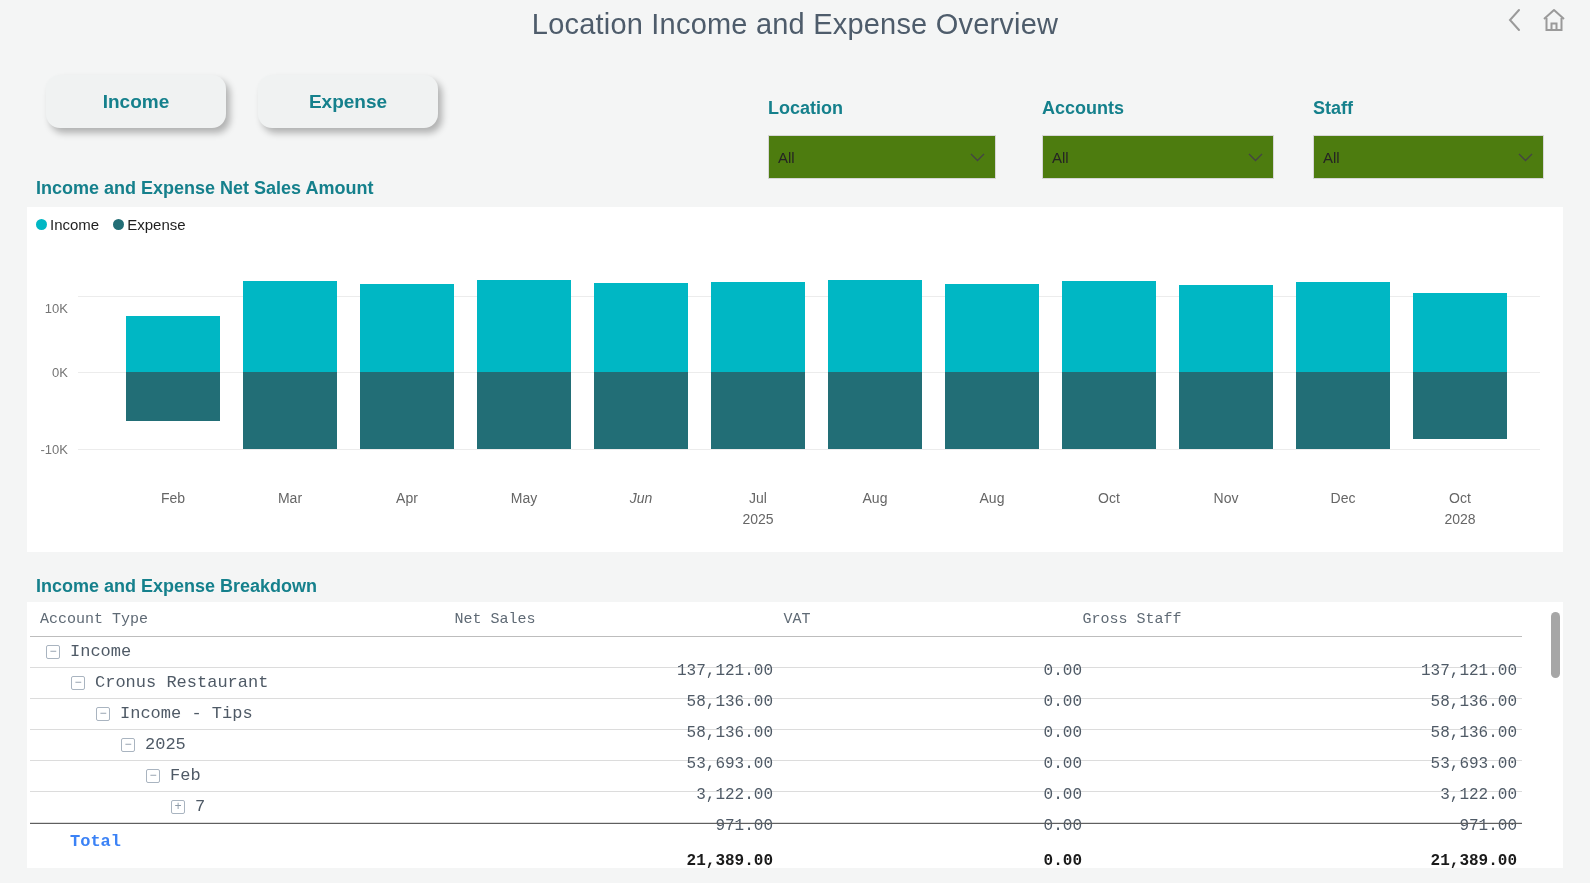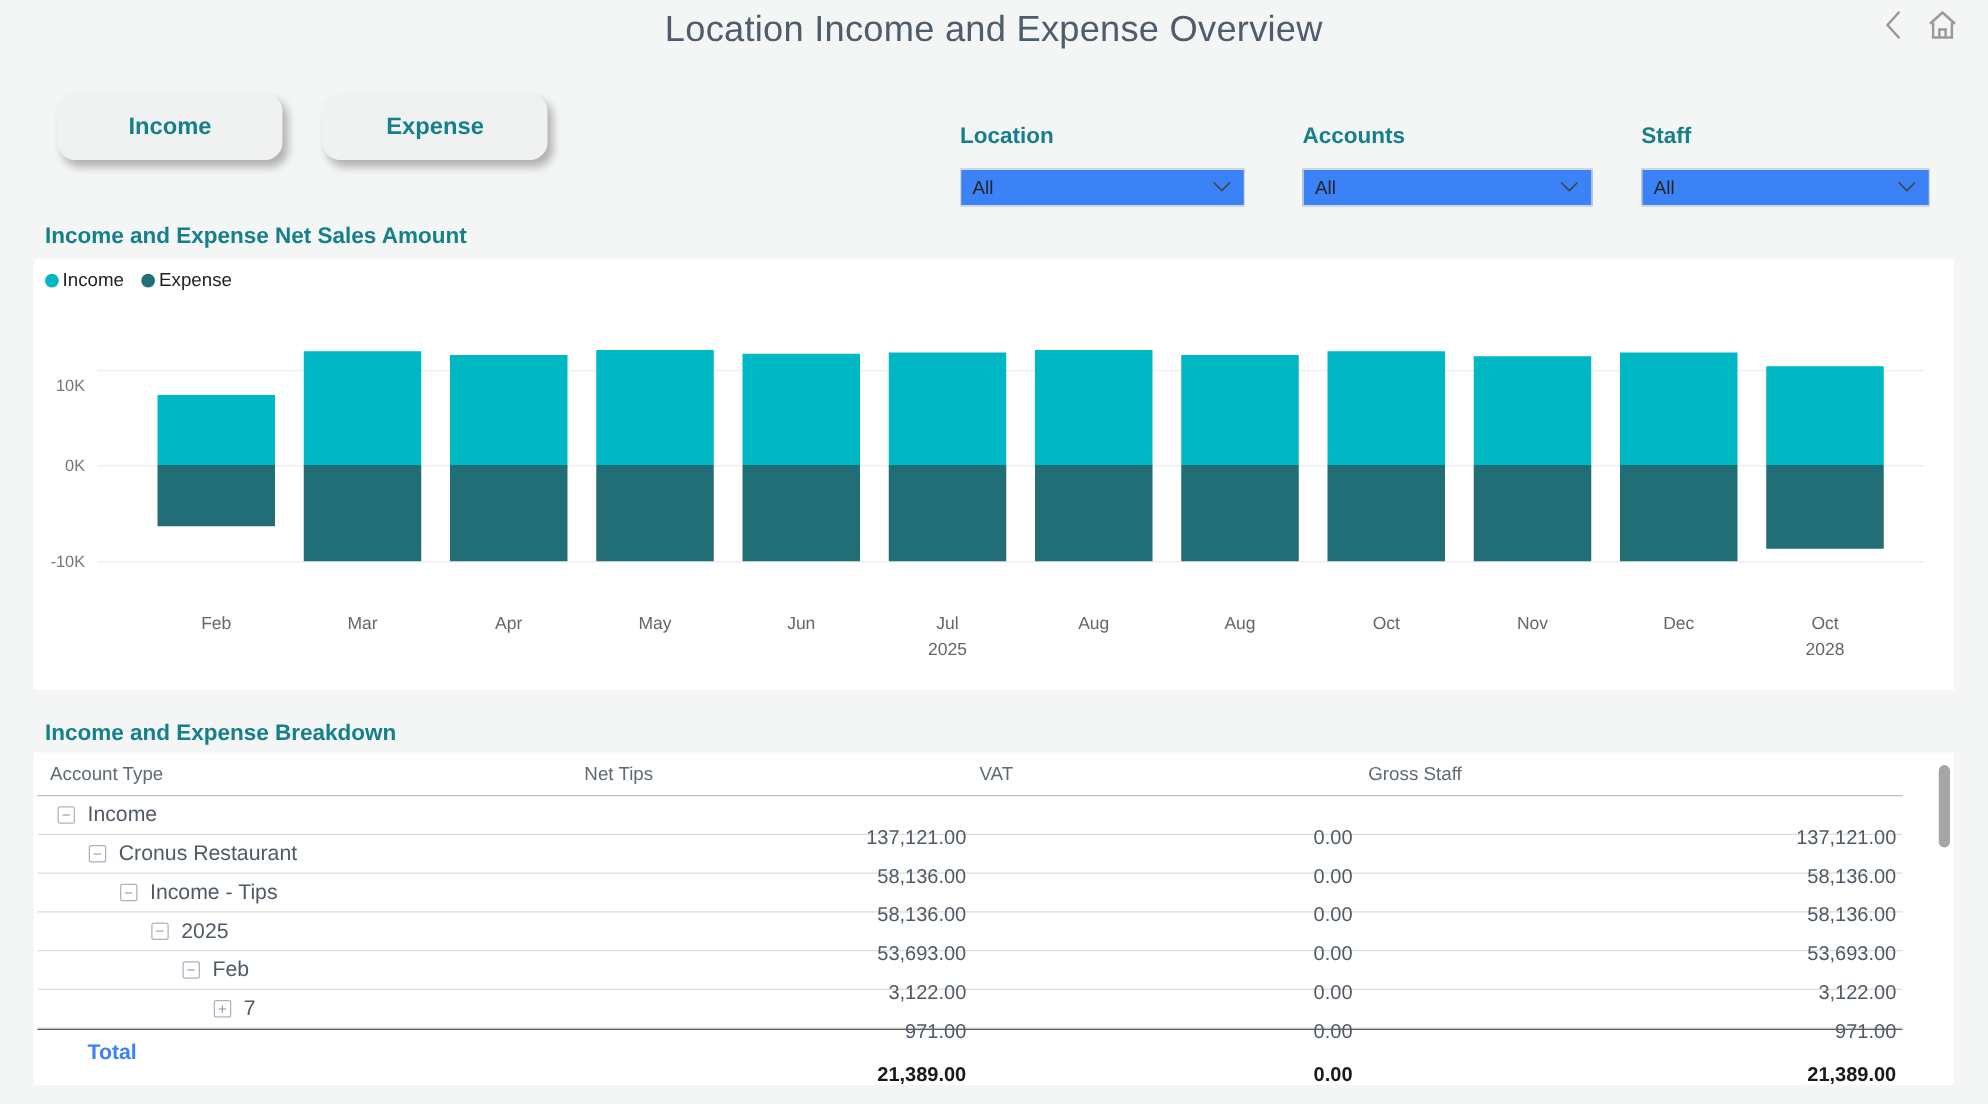--- a/index.html
+++ b/index.html
@@ -14,21 +14,21 @@
 
   
   .pill-btn { position:absolute; top:75px; height:53px; width:180px; border:none; cursor:pointer;
     background:#f0f2f2; border-radius:14px; box-shadow:4px 5px 7px rgba(0,0,0,.28);
     color:#15808c; font-weight:bold; font-size:19px; font-family:"Liberation Sans", sans-serif; }
   #btn-income { left:46px; } #btn-expense { left:258px; }
 
   
   .filter { position:absolute; top:98px; }
   .filter .flabel { color:#15808c; font-weight:bold; font-size:18px; display:block; margin-bottom:16px; }
-  .dropdown { background:#3b82f6; border:1px solid #d6d6d6; height:30px; display:flex;
+  .dropdown { background:#4d7c0f; border:1px solid #d6d6d6; height:44px; display:flex;
     align-items:center; justify-content:space-between; padding:0 10px 0 9px; cursor:pointer; }
   .dropdown .dval { font-size:15px; color:#252423; }
   #filter-location { left:768px; } #filter-location .dropdown { width:228px; }
   #filter-accounts { left:1042px; } #filter-accounts .dropdown { width:232px; }
   #filter-staff    { left:1313px; } #filter-staff .dropdown { width:231px; }
 
   
   .section-heading { position:absolute; left:36px; color:#15808c; font-weight:bold; font-size:18px; }
   #chart-heading { top:178px; } #table-heading { top:576px; }
 
@@ -39,21 +39,21 @@
   .legend-dot { width:11px; height:11px; border-radius:50%; display:inline-block; }
   .gridline { position:absolute; height:1px; background:#ececec; left:51px; width:1462px; }
   .ytick { position:absolute; width:40px; left:1px; text-align:right; font-size:13px; color:#757575;
     transform:translateY(-50%); }
   .bar { position:absolute; }
   .xlabel { position:absolute; top:283px; width:117px; text-align:center; font-size:14px; color:#666; }
   .ylabel-year { position:absolute; top:304px; width:117px; text-align:center; font-size:14px; color:#666; }
 
   
   #table-card { position:absolute; left:27px; top:602px; width:1536px; height:266px; background:#fff; }
-  #tbl { position:absolute; left:3px; top:0; width:1492px; }
+  #tbl { position:absolute; left:3px; top:0; width:1492px;font-family:Liberation Mono, monospace; }
   .thead-row { position:relative; height:35px; border-bottom:1px solid #bdbdbd; }
   .th { position:absolute; top:9px; font-size:15px; color:#5f6a75; white-space:nowrap; }
   .th.centered { transform:translateX(-50%); }
   .trow { position:relative; height:31px; border-bottom:1px solid #dcdcdc; }
   .trow .rlabel { position:absolute; top:5px; font-size:17px; color:#4f5a66; white-space:nowrap; }
   .expander { position:absolute; top:8px; width:14px; height:14px; border:1px solid #a9b4c0;
     border-radius:2px; color:#8d9aa8; font-size:12px; line-height:12px; text-align:center; cursor:pointer;
     background:#fff; }
   .num { position:absolute; top:6px; font-size:16px; color:#4f5a66;margin-top:19px; }
   .total-row { position:relative; height:36px; border-top:1px solid #5f5f5f; }
@@ -146,21 +146,21 @@
     <div class="bar" style="left: 216px; top: 165px; width: 94px; height: 77.265px; background: rgb(34, 110, 118);"></div>
     <div class="xlabel" style="left: 204.5px;">Mar</div>
     <div class="bar" style="left: 333px; top: 77.025px; width: 94px; height: 87.975px; background: rgb(0, 183, 196);"></div>
     <div class="bar" style="left: 333px; top: 165px; width: 94px; height: 77.265px; background: rgb(34, 110, 118);"></div>
     <div class="xlabel" style="left: 321.5px;">Apr</div>
     <div class="bar" style="left: 450px; top: 73.2px; width: 94px; height: 91.8px; background: rgb(0, 183, 196);"></div>
     <div class="bar" style="left: 450px; top: 165px; width: 94px; height: 77.265px; background: rgb(34, 110, 118);"></div>
     <div class="xlabel" style="left: 438.5px;">May</div>
     <div class="bar" style="left: 567px; top: 76.26px; width: 94px; height: 88.74px; background: rgb(0, 183, 196);"></div>
     <div class="bar" style="left: 567px; top: 165px; width: 94px; height: 77.265px; background: rgb(34, 110, 118);"></div>
-    <div class="xlabel" style="left: 555.5px;">Jun</div>
+    <div class="xlabel" style="left: 555.5px; font-style: italic;">Jun</div>
     <div class="bar" style="left: 684px; top: 74.73px; width: 94px; height: 90.27px; background: rgb(0, 183, 196);"></div>
     <div class="bar" style="left: 684px; top: 165px; width: 94px; height: 77.265px; background: rgb(34, 110, 118);"></div>
     <div class="xlabel" style="left: 672.5px;">Jul</div>
     <div class="ylabel-year" style="left: 672.5px;">2025</div>
     <div class="bar" style="left: 801px; top: 73.2px; width: 94px; height: 91.8px; background: rgb(0, 183, 196);"></div>
     <div class="bar" style="left: 801px; top: 165px; width: 94px; height: 77.265px; background: rgb(34, 110, 118);"></div>
     <div class="xlabel" style="left: 789.5px;">Aug</div>
     <div class="bar" style="left: 918px; top: 77.025px; width: 94px; height: 87.975px; background: rgb(0, 183, 196);"></div>
     <div class="bar" style="left: 918px; top: 165px; width: 94px; height: 77.265px; background: rgb(34, 110, 118);"></div>
     <div class="xlabel" style="left: 906.5px;">Aug</div>
@@ -178,21 +178,21 @@
     <div class="xlabel" style="left: 1374.5px;">Oct</div>
     <div class="ylabel-year" style="left: 1374.5px;">2028</div>
   </div>
 
 <div class="section-heading" id="table-heading">Income and Expense Breakdown</div>
 
 <div id="table-card">
   <div id="tbl">
       <div class="thead-row">
         <div class="th" style="left: 10px;">Account Type</div>
-        <div class="th centered" style="left: 465px;">Net Tips</div>
+        <div class="th centered" style="left: 465px;">Net Sales</div>
         <div class="th centered" style="left: 767px;">VAT</div>
         <div class="th centered" style="left: 1102px;">Gross Staff</div>
       </div>
       <div class="trow">
         <div class="expander" style="left: 16px;">−</div>
         <div class="rlabel" style="left: 40px;">Income</div>
         <div class="num" style="right: 749px;">137,121.00</div>
         <div class="num" style="right: 440px;">0.00</div>
         <div class="num" style="right: 5px;">137,121.00</div>
       </div>

